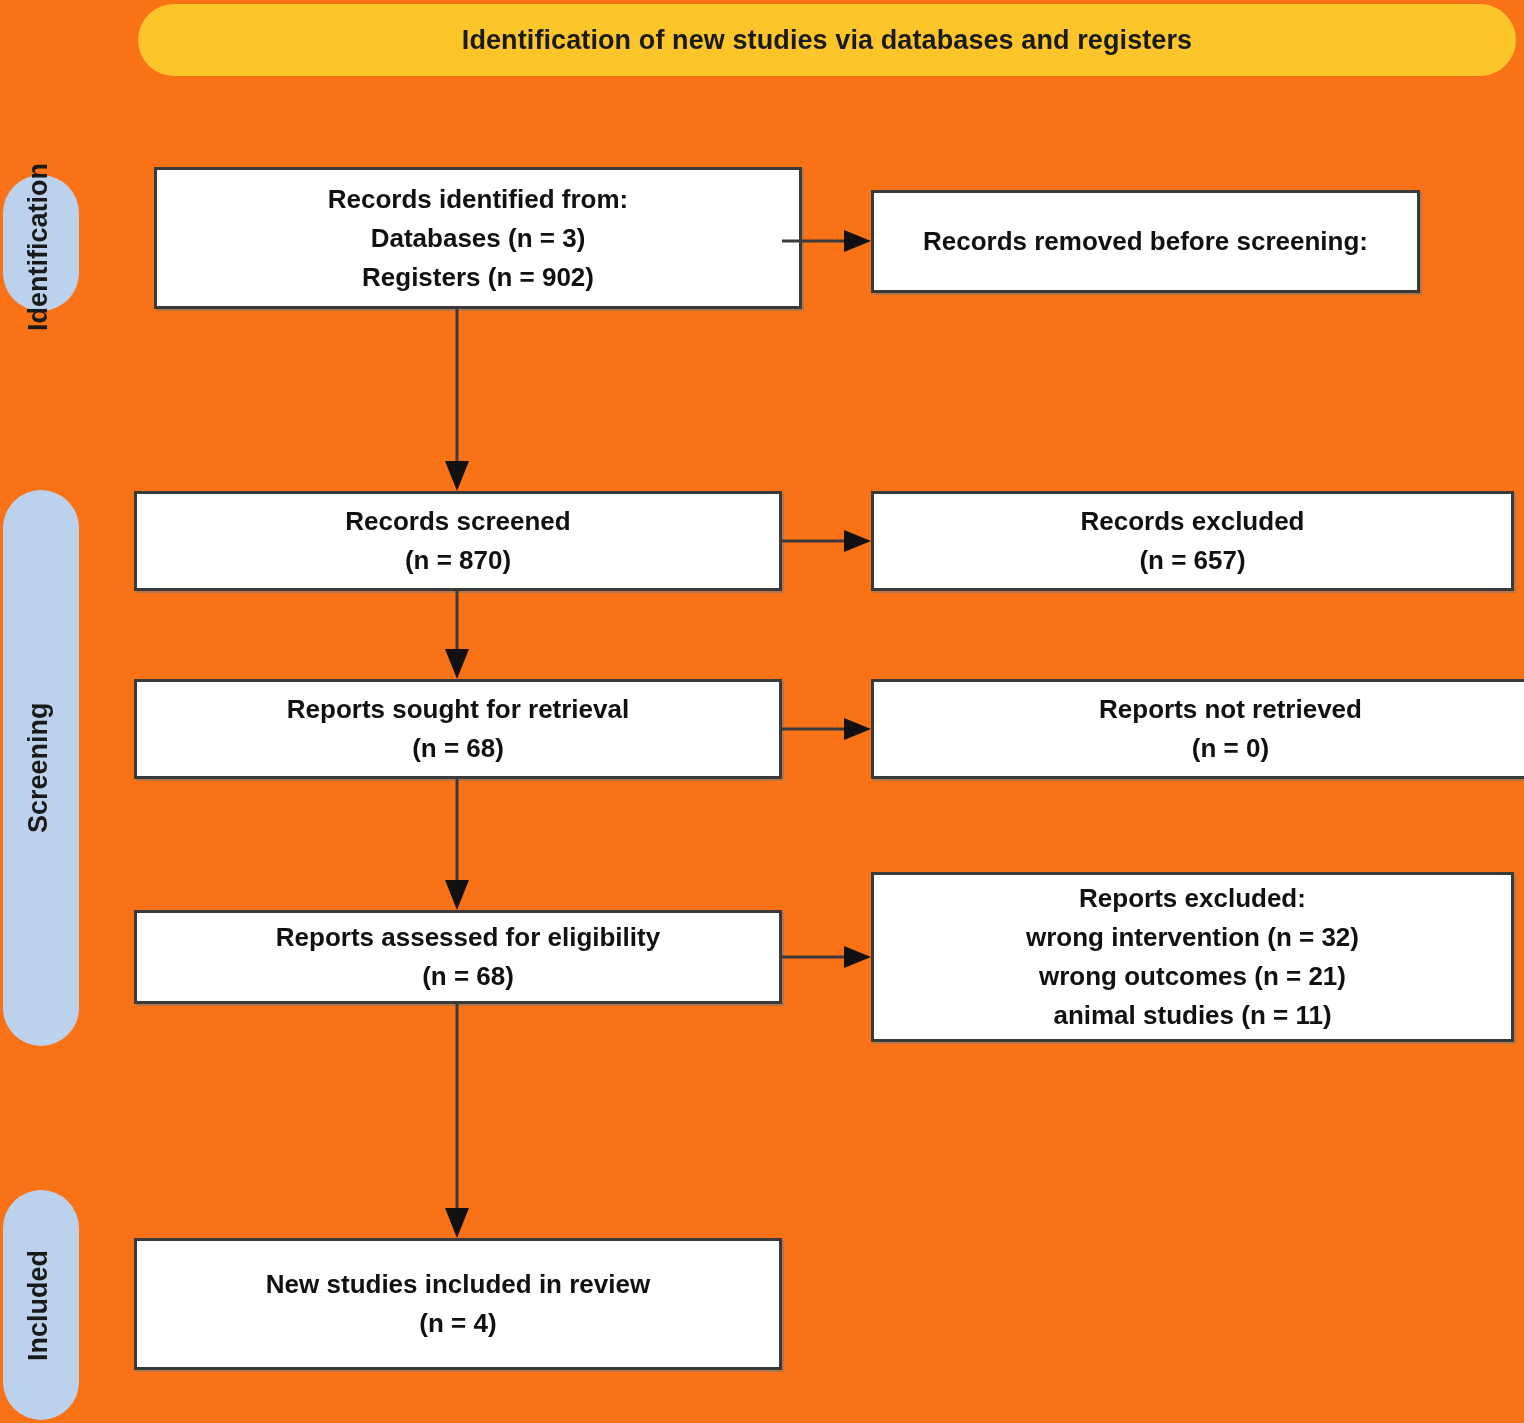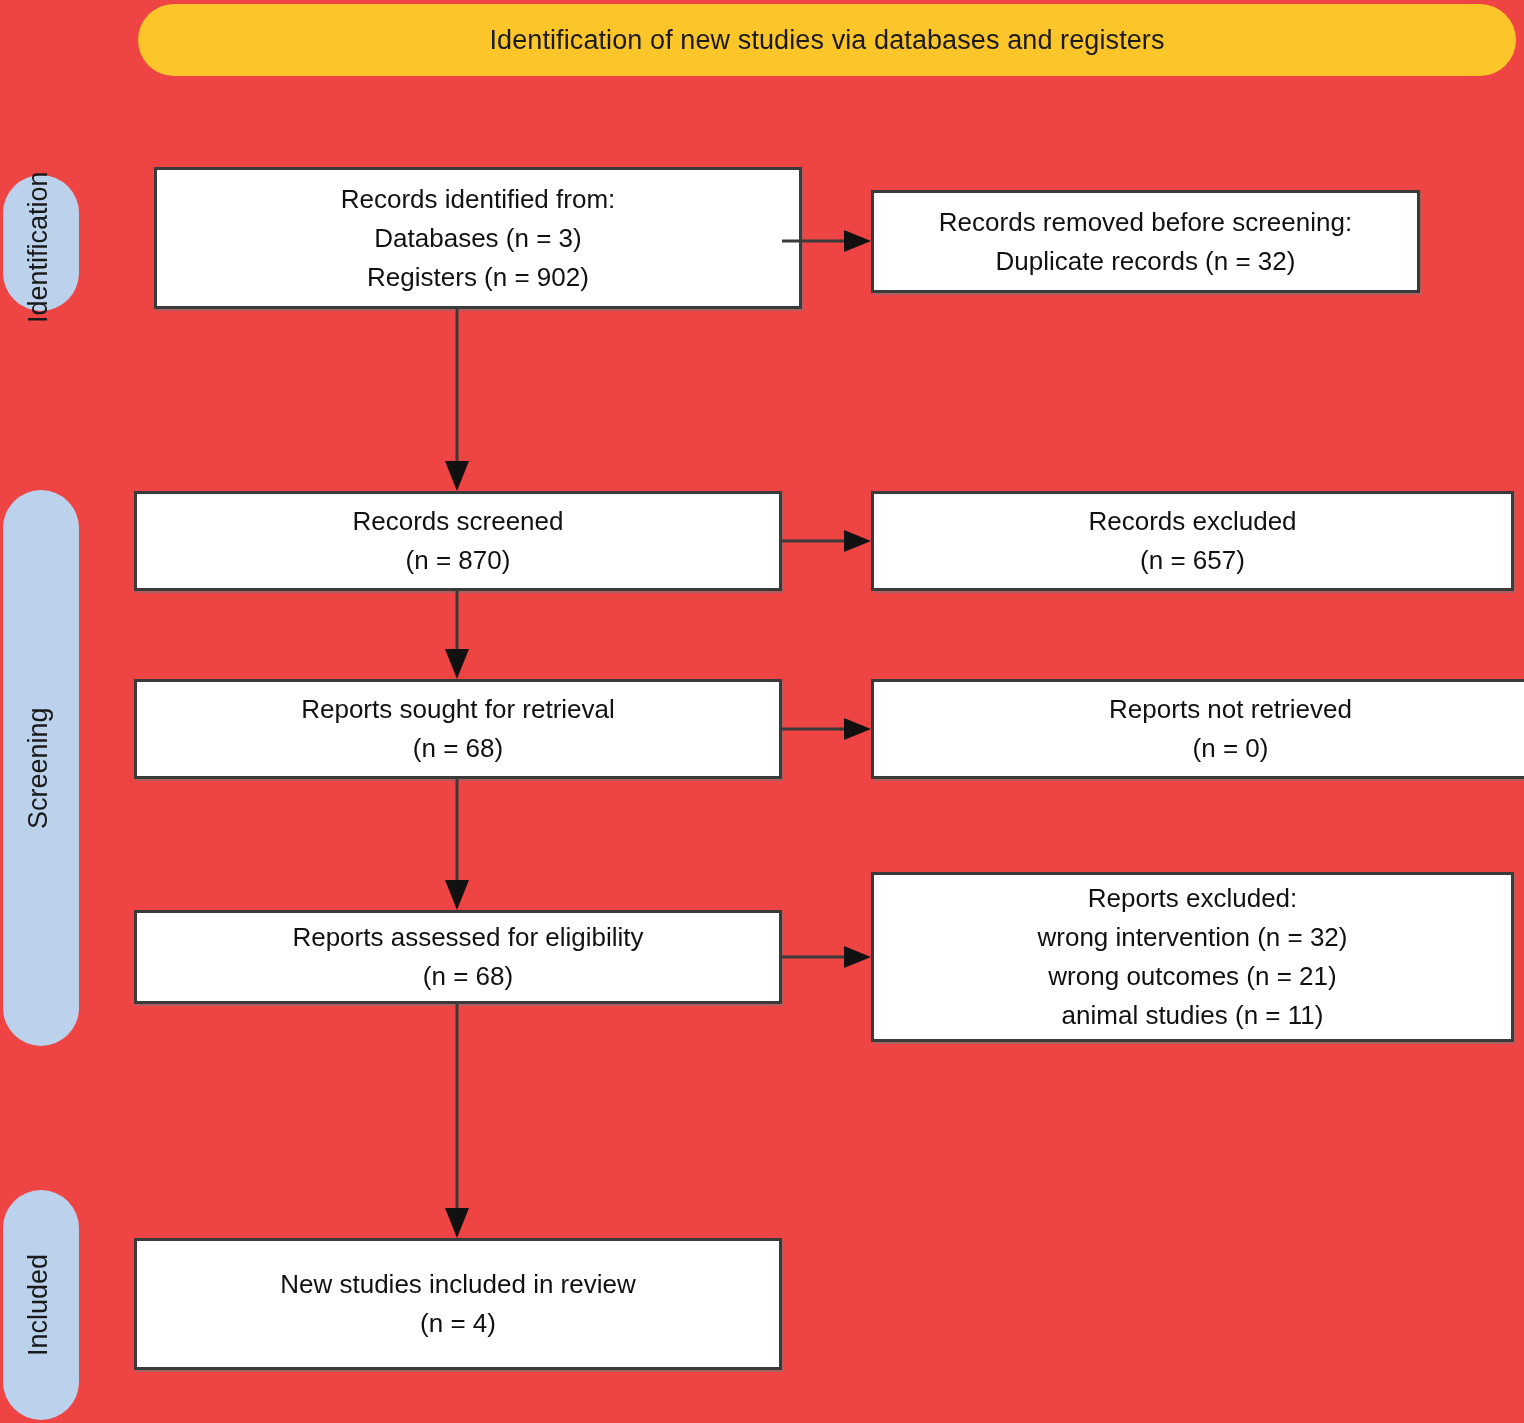--- a/index.html
+++ b/index.html
@@ -8,22 +8,23 @@
     background: #ffffff;
   }
   body {
     font-family: "Liberation Sans", sans-serif;
     -webkit-font-smoothing: antialiased;
   }
   #canvas {
     position: relative;
     width: 1524px;
     height: 1423px;
-    background: #ef4444;
+    background: #f97316;
     overflow: hidden;
+    font-weight: bold;
   }
 
   
   .banner {
     position: absolute;
     left: 138px;
     top: 4px;
     width: 1378px;
     height: 72px;
     background: #fcc52a;
@@ -113,21 +114,20 @@
   <div class="stage-label" style="top:1190px; height:230px;">Included</div>
 
   <div class="box" style="left:134px; top:167px; width:648px; height:142px;margin-left:20px;">
     <div class="line">Records identified from:</div>
     <div class="line">Databases (n = 3)</div>
     <div class="line">Registers (n = 902)</div>
   </div>
 
   <div class="box" style="left:871px; top:190px; width:549px; height:103px;">
     <div class="line">Records removed before screening:</div>
-    <div class="line">Duplicate records (n = 32)</div>
   </div>
 
   <div class="conn" style="left:782px; top:228px; width:92px; height:26px;">
     <svg width="92" height="26" viewBox="0 0 92 26">
       <line x1="0" y1="13" x2="70" y2="13" stroke="#3a3a3a" stroke-width="3"></line>
       <polygon points="62,2 89,13 62,24" fill="#111111"></polygon>
     </svg>
   </div>
 
   <div class="conn" style="left:440px; top:309px; width:34px; height:184px;">

